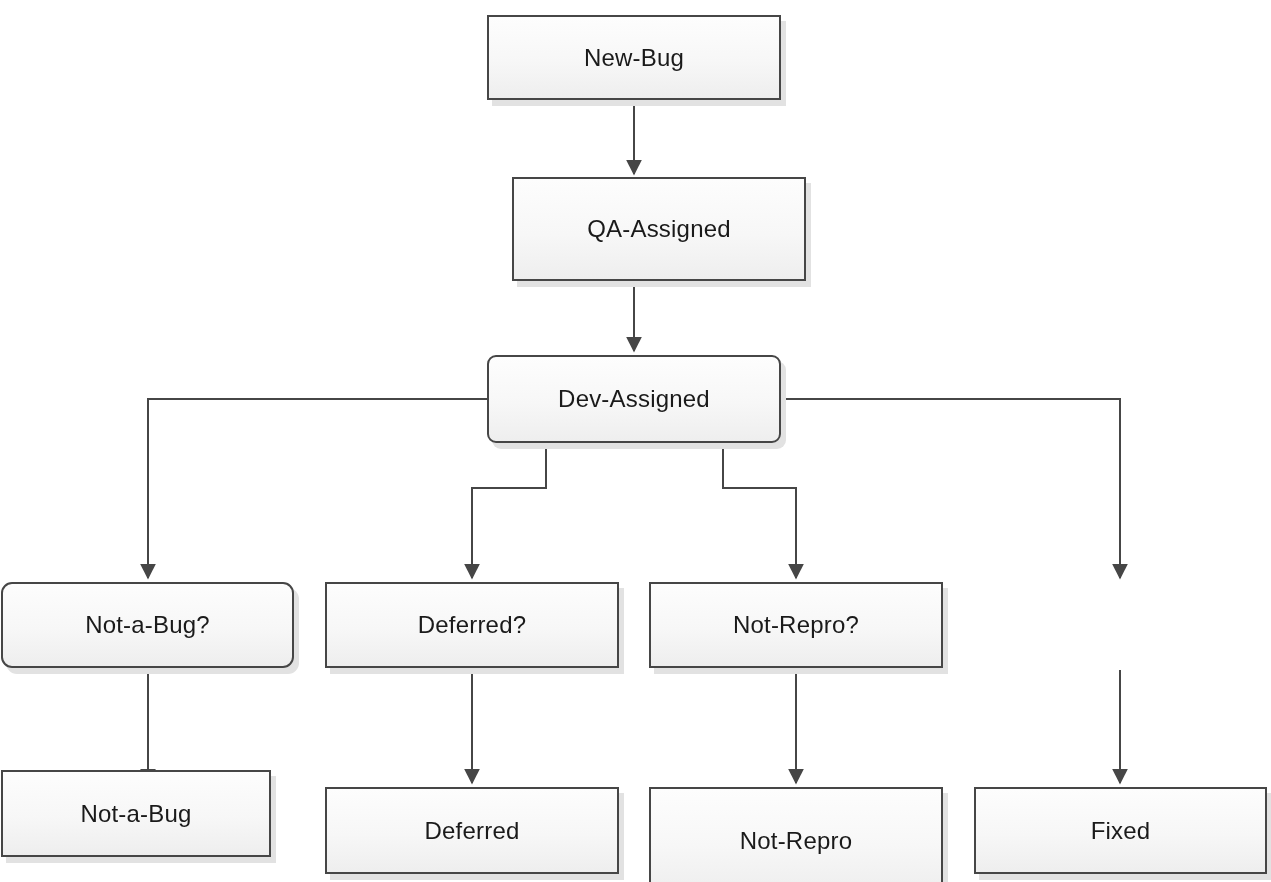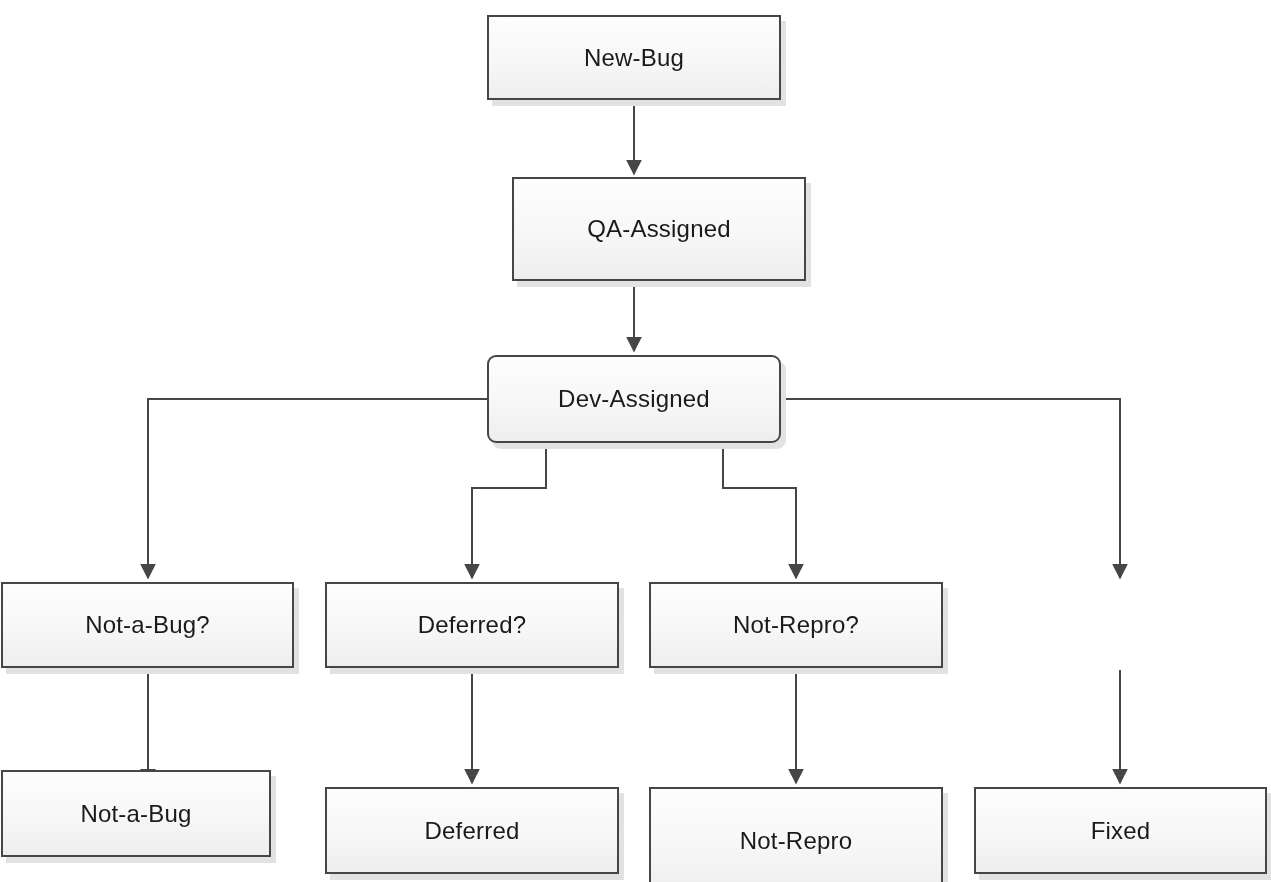--- a/index.html
+++ b/index.html
@@ -34,21 +34,21 @@
     font-size: 24px;
     letter-spacing: 0.2px;
     color: #1a1a1a;
     text-align: center;
   }
   
   .n-new-bug      { left: 487px; top: 15px;   width: 294px; height: 85px; }
   .n-qa-assigned  { left: 487px; top: 177px; width: 294px; height: 104px; margin-left: 25px; }
   .n-dev-assigned { left: 487px; top: 355px; width: 294px; height: 88px; border-radius: 9px; }
   
-  .n-not-a-bug-q  { left: 1px;   top: 582px; width: 293px; height: 86px; }
+  .n-not-a-bug-q  { left: 1px;   top: 582px; width: 293px; height: 86px; border-radius: 11px; }
   .n-deferred-q   { left: 325px; top: 582px; width: 294px; height: 86px; }
   .n-not-repro-q  { left: 649px; top: 582px; width: 294px; height: 86px; }
   .n-fixed-q      { left: 974px; top: 582px; width: 293px; height: 86px; }
   
   .n-not-a-bug    { left: 1px;   top: 770px; width: 270px; height: 87px; }
   .n-deferred     { left: 325px; top: 787px; width: 294px; height: 87px; }
   .n-not-repro    { left: 649px; top: 787px; width: 294px; height: 107px; }
   .n-fixed        { left: 974px; top: 787px; width: 293px; height: 87px; }
 
   .edge {

